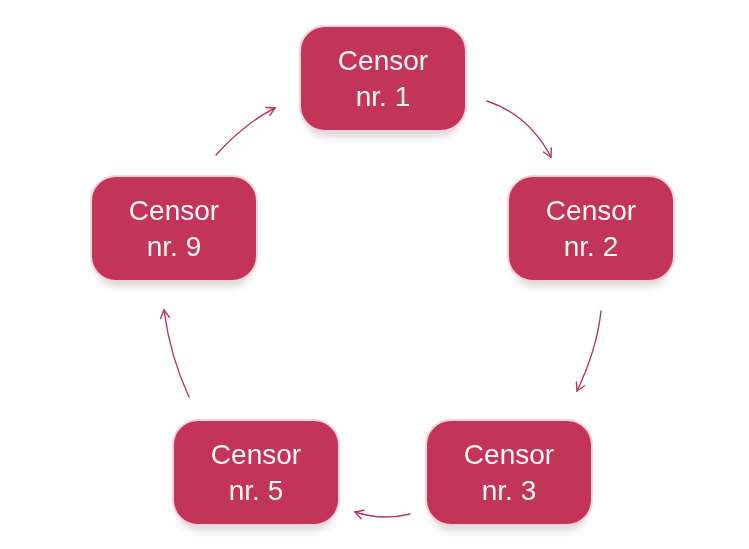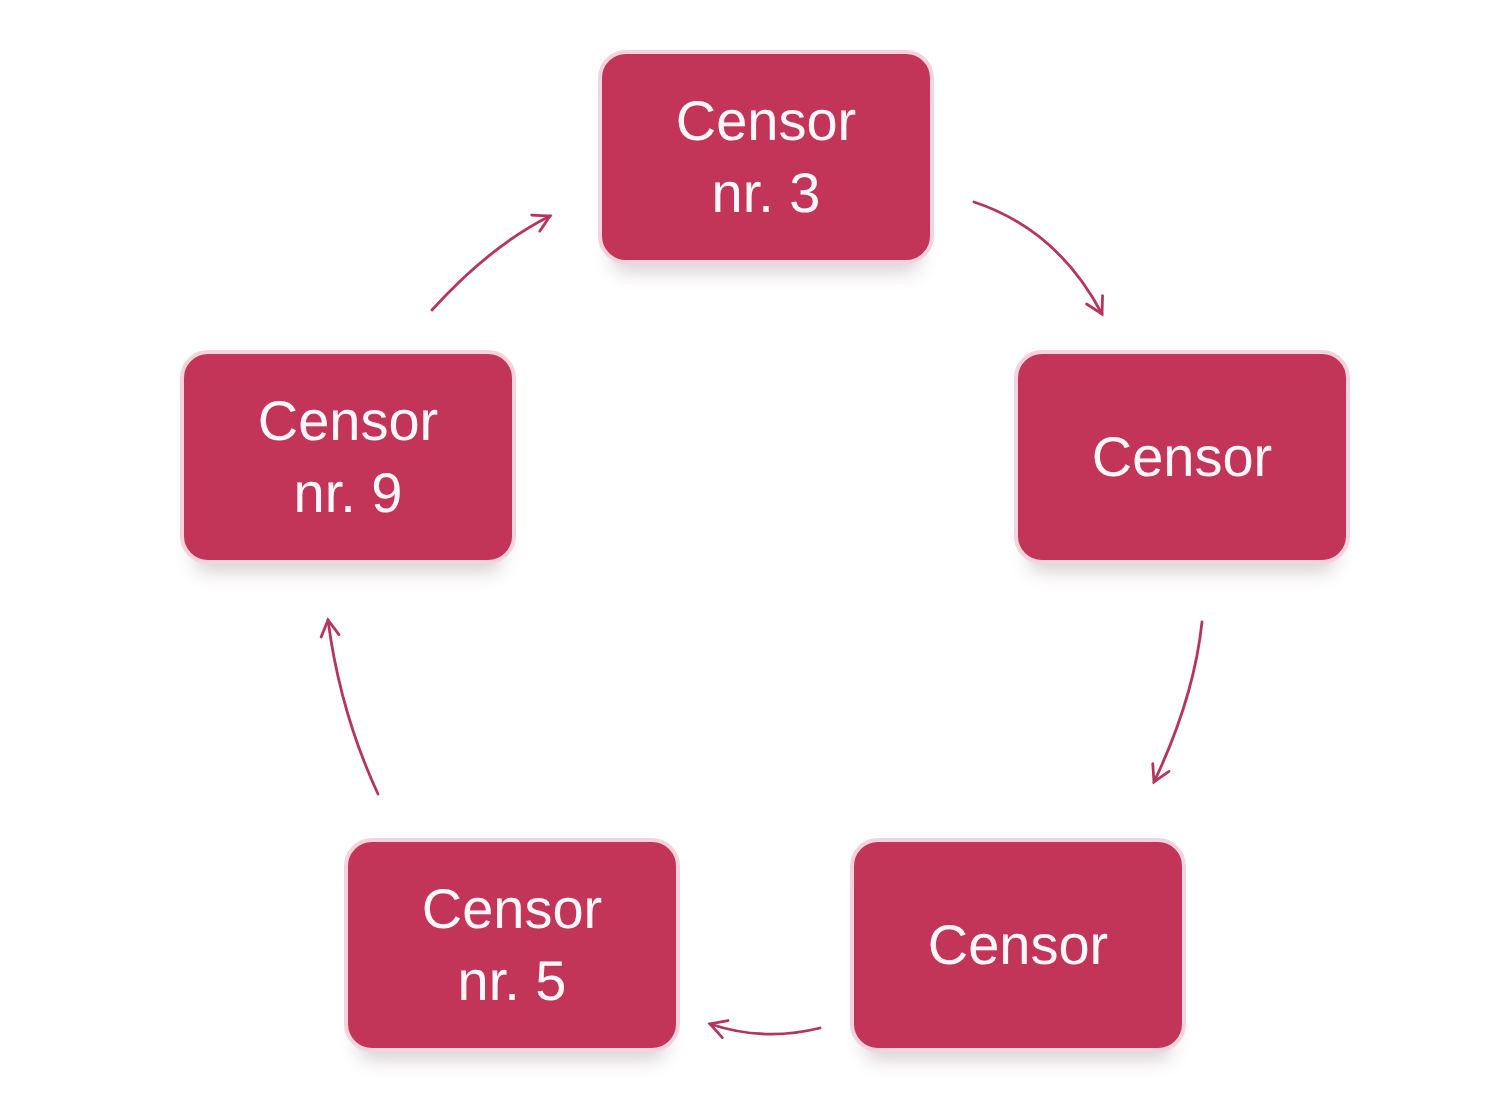--- a/index.html
+++ b/index.html
@@ -37,21 +37,21 @@
     stroke: var(--arrow, #B5355D);
     stroke-width: 1.4;
     stroke-linecap: round;
     stroke-linejoin: miter;
   }
   .node {
     position: absolute;
     width: 168px; height: 107px;
     background: var(--node-fill, #C23458);
     border: 2px solid var(--node-border, #F3D4DD);
-    border-radius: 14px;
+    border-radius: 26px;
     display: flex;
     flex-direction: column;
     align-items: center;
     justify-content: center;
     box-shadow: 0 11px 9px -7px rgba(120, 90, 100, 0.28);
   }
   .node-line {
     color: var(--node-text, #FDF7F9);
     font-size: 28px;
     line-height: 36px;
@@ -77,29 +77,31 @@
     </defs>
     <path class="arrow-line" marker-end="url(#openArrow)" d="M 487 101 Q 529 115 551 157"></path>
     <path class="arrow-line" marker-end="url(#openArrow)" d="M 601 311 Q 597 349 577 391"></path>
     <path class="arrow-line" marker-end="url(#openArrow)" d="M 410 514 Q 382 521 355 512"></path>
     <path class="arrow-line" marker-end="url(#openArrow)" d="M 189 397 Q 170 356 164 310"></path>
     <path class="arrow-line" marker-end="url(#openArrow)" d="M 216 155 Q 245 123 275 108"></path>
   </svg>
 
   <div class="node n1">
     <span class="node-line">Censor</span>
-    <span class="node-line">nr. 3</span>
+    <span class="node-line">nr. 1</span>
   </div>
 
   <div class="node n2">
     <span class="node-line">Censor</span>
+    <span class="node-line">nr. 2</span>
   </div>
 
   <div class="node n3">
     <span class="node-line">Censor</span>
+    <span class="node-line">nr. 3</span>
   </div>
 
   <div class="node n4">
     <span class="node-line">Censor</span>
     <span class="node-line">nr. 5</span>
   </div>
 
   <div class="node n5">
     <span class="node-line">Censor</span>
     <span class="node-line">nr. 9</span>

